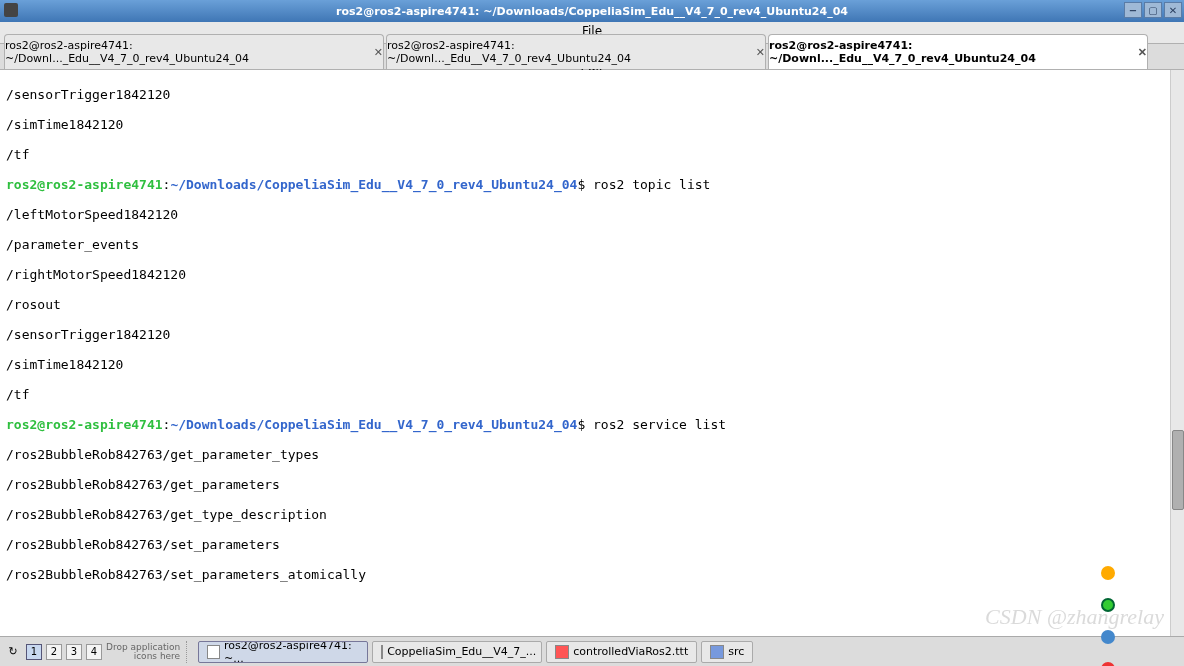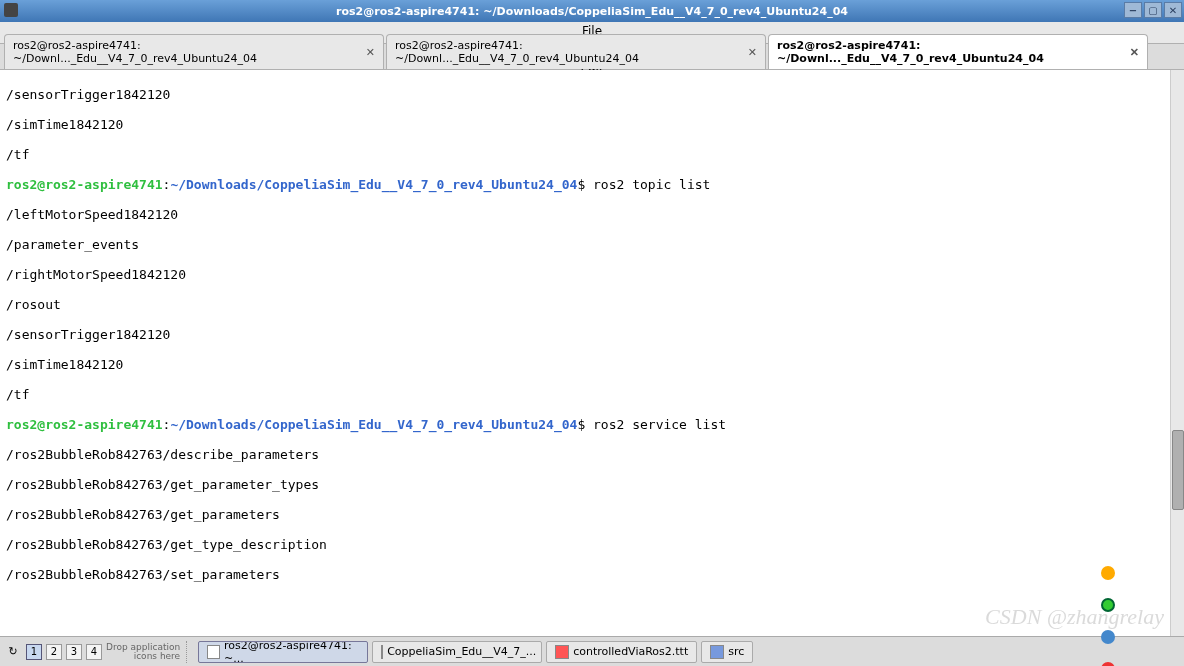--- a/index.html
+++ b/index.html
@@ -4,21 +4,21 @@
 <style>
   * { box-sizing: border-box; }
   html, body { margin:0; padding:0; font-family: "DejaVu Sans", sans-serif; font-size:12px; width:1184px; height:666px; overflow:hidden; background:#c8c8c8; }
   .titlebar { height:22px; background:linear-gradient(#6aa0d8,#3f76b5); color:#fff; display:flex; align-items:center; justify-content:center; position:relative; font-size:11px; font-weight:bold; }
   .title-icon { position:absolute; left:4px; top:3px; width:14px; height:14px; background:#444; border-radius:2px; }
   .win-btns { position:absolute; right:2px; top:2px; display:flex; gap:2px; }
   .win-btn { width:18px; height:16px; background:#9fb9d6; border:1px solid #5a7ca6; font-size:10px; display:flex; align-items:center; justify-content:center; color:#2a3f5f; cursor:pointer; }
   .menubar { height:22px; background:#e8e8e8; border-bottom:1px solid #b0b0b0; display:flex; align-items:center; padding:0 6px; gap:2px; font-size:12px;flex-direction:column; }
   .menu-item { padding:2px 8px; cursor:pointer; }
   .tabbar { height:26px; background:#dcdcdc; border-bottom:1px solid #b0b0b0; display:flex; align-items:flex-end; padding:0 4px; gap:2px; font-size:11px; }
-  .tab { background:#e8e8e8; border:1px solid #b0b0b0; border-bottom:none; border-radius:4px 4px 0 0; padding:4px 8px; display:flex; align-items:center; gap:6px; max-width:380px; cursor:pointer; }
+  .tab { background:#e8e8e8; border:1px solid #b0b0b0; border-bottom:none; border-radius:4px 4px 0 0; padding:4px 0; display:flex; align-items:center; gap:6px; max-width:380px; cursor:pointer; }
   .tab.active { background:#fff; font-weight:bold; }
   .tab-close { font-family:sans-serif; cursor:pointer; color:#555; }
   .terminal { background:#fff; width:100%; height:566px; overflow:hidden; padding:2px 6px; font-family:"DejaVu Sans Mono","Liberation Mono",monospace; font-size:13px; line-height:15px; color:#000; white-space:pre; position:relative; }
   .terminal-scroll { position:absolute; right:0; top:0; height:100%; width:14px; background:#e8e8e8; border-left:1px solid #ccc; }
   .terminal-thumb { position:absolute; left:1px; width:12px; top:360px; height:80px; background:#b0b0b0; border:1px solid #888; border-radius:2px; }
   .prompt-user { color:#2fbf3f; font-weight:bold; }
   .prompt-path { color:#3366cc; font-weight:bold; }
   .taskbar { position:absolute; bottom:0; left:0; right:0; height:30px; background:#dcdcdc; border-top:1px solid #aaa; display:flex; align-items:center; padding:0 4px; gap:4px; font-size:11px; }
   .tb-cycle { width:18px; height:18px; display:flex; align-items:center; justify-content:center; cursor:pointer; }
   .ws-btn { width:16px; height:16px; border:1px solid #999; background:#f4f4f4; display:flex; align-items:center; justify-content:center; font-size:10px; cursor:pointer; }
@@ -76,25 +76,25 @@
 <div>/tf</div>
 <div><span class="prompt-user">ros2@ros2-aspire4741</span><span>:</span><span class="prompt-path">~/Downloads/CoppeliaSim_Edu__V4_7_0_rev4_Ubuntu24_04</span><span>$</span><span> ros2 topic list</span></div>
 <div>/leftMotorSpeed1842120</div>
 <div>/parameter_events</div>
 <div>/rightMotorSpeed1842120</div>
 <div>/rosout</div>
 <div>/sensorTrigger1842120</div>
 <div>/simTime1842120</div>
 <div>/tf</div>
 <div><span class="prompt-user">ros2@ros2-aspire4741</span><span>:</span><span class="prompt-path">~/Downloads/CoppeliaSim_Edu__V4_7_0_rev4_Ubuntu24_04</span><span>$</span><span> ros2 service list</span></div>
-<div>/ros2BubbleRob842763/describe_parameters</div>
 <div>/ros2BubbleRob842763/get_parameter_types</div>
 <div>/ros2BubbleRob842763/get_parameters</div>
 <div>/ros2BubbleRob842763/get_type_description</div>
 <div>/ros2BubbleRob842763/set_parameters</div>
+<div>/ros2BubbleRob842763/set_parameters_atomically</div>
 
 
 
 
 
 
 
 
 
 

